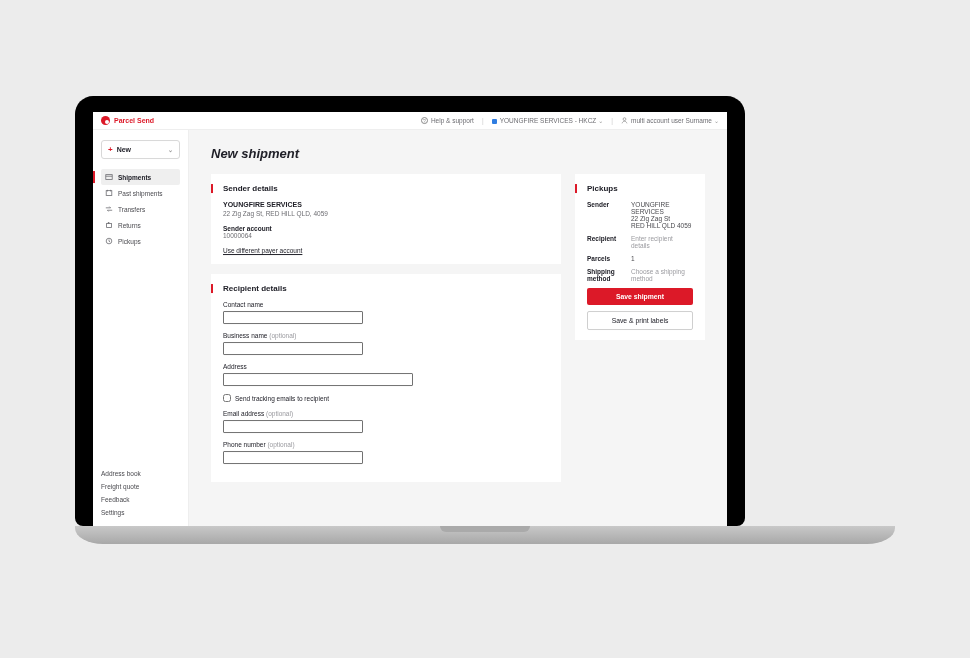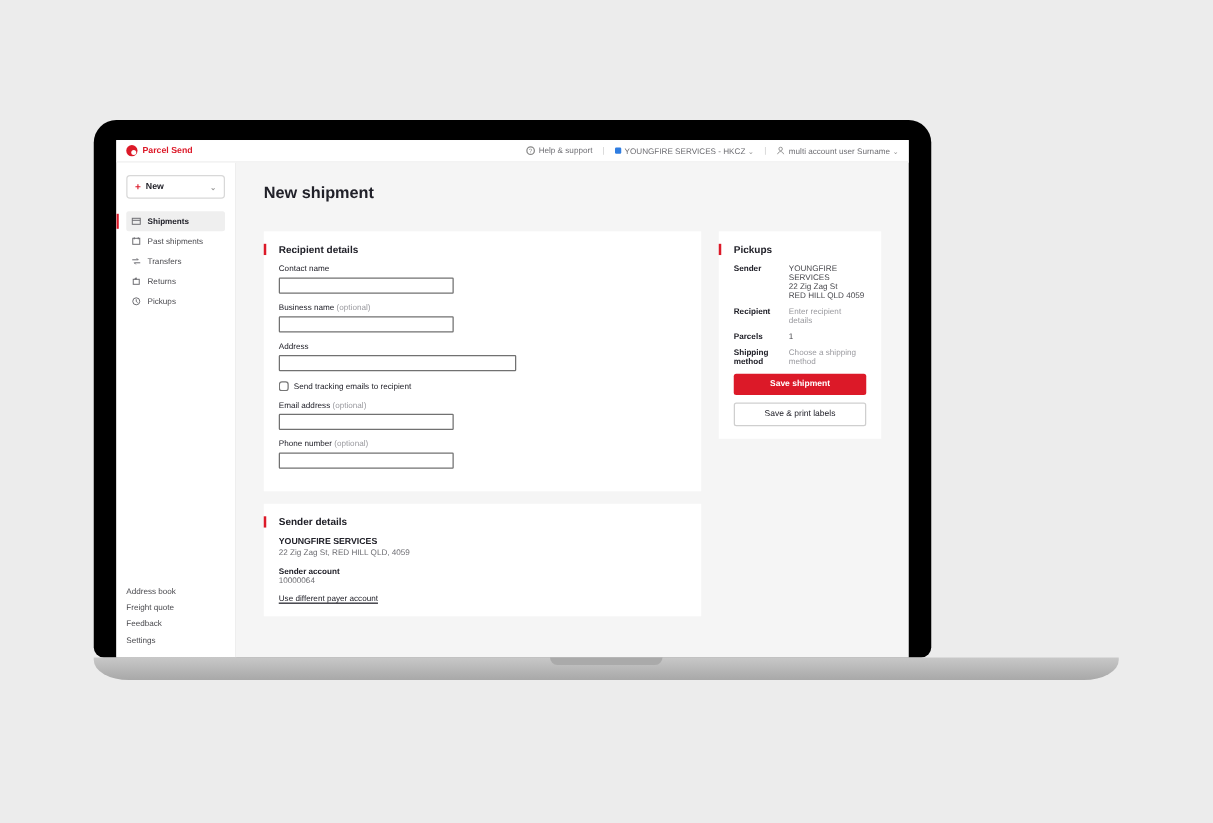--- a/index.html
+++ b/index.html
@@ -126,21 +126,21 @@
   }
   .nav-ico svg { width:8px; height:8px; }
   .sidebar-bottom { margin-top:auto; display:flex; flex-direction:column; gap:6px; color:#4a4a4f;}
   .sidebar-bottom a { cursor:pointer; }
 
   .content {
     flex:1;
     padding:16px 22px;
     overflow:hidden;
   }
-  .page-title { font-size:13px; font-weight:700; margin-bottom:24px;}
+  .page-title { font-size:13px; font-weight:700; margin-bottom:13px;font-style:italic;}
   .cols { display:flex; gap:14px; }
   .col-main { flex:1; display:flex; flex-direction:column; gap:10px;}
   .col-side { width:130px; }
 
   .card {
     background:#fff;
     padding:10px 12px;
   }
   .card-title {
     font-size:8px; font-weight:700;
@@ -281,61 +281,61 @@
           </div>
         </div>
 
         <div class="content">
           <div class="page-title">New shipment</div>
 
           <div class="cols">
             <div class="col-main">
 
               <div class="card">
-                <div class="card-title">Recipient details</div>
-
-                <div class="field">
-                  <label>Contact name</label>
-                  <input type="text" style="">
-                </div>
-
-                <div class="field">
-                  <label><span>Business name</span> <span class="opt">(optional)</span></label>
-                  <input type="text" style="">
-                </div>
-
-                <div class="field wide">
-                  <label>Address</label>
-                  <input type="text" style="">
-                </div>
-
-                <div class="chk">
-                  <input type="checkbox" style="">
-                  <span>Send tracking emails to recipient</span>
-                </div>
-
-                <div class="field">
-                  <label><span>Email address</span> <span class="opt">(optional)</span></label>
-                  <input type="text" style="">
-                </div>
-
-                <div class="field">
-                  <label><span>Phone number</span> <span class="opt">(optional)</span></label>
-                  <input type="text" style="">
-                </div>
-              </div>
-
-              <div class="card">
                 <div class="card-title">Sender details</div>
                 <div class="sender-name">YOUNGFIRE SERVICES</div>
                 <div class="muted">22 Zig Zag St, RED HILL QLD, 4059</div>
                 <div class="subhead">Sender account</div>
                 <div class="muted">10000064</div>
                 <span class="linkish">Use different payer account</span>
               </div>
+
+              <div class="card">
+                <div class="card-title">Recipient details</div>
+
+                <div class="field">
+                  <label>Contact name</label>
+                  <input type="text" style="">
+                </div>
+
+                <div class="field">
+                  <label><span>Business name</span> <span class="opt">(optional)</span></label>
+                  <input type="text" style="">
+                </div>
+
+                <div class="field wide">
+                  <label>Address</label>
+                  <input type="text" style="">
+                </div>
+
+                <div class="chk">
+                  <input type="checkbox" style="">
+                  <span>Send tracking emails to recipient</span>
+                </div>
+
+                <div class="field">
+                  <label><span>Email address</span> <span class="opt">(optional)</span></label>
+                  <input type="text" style="">
+                </div>
+
+                <div class="field">
+                  <label><span>Phone number</span> <span class="opt">(optional)</span></label>
+                  <input type="text" style="">
+                </div>
+              </div>
             </div>
 
             <div class="col-side">
               <div class="card">
                 <div class="card-title">Pickups</div>
 
                 <div class="summary-row">
                   <div class="k">Sender</div>
                   <div class="v">
                     <div>YOUNGFIRE SERVICES</div>

